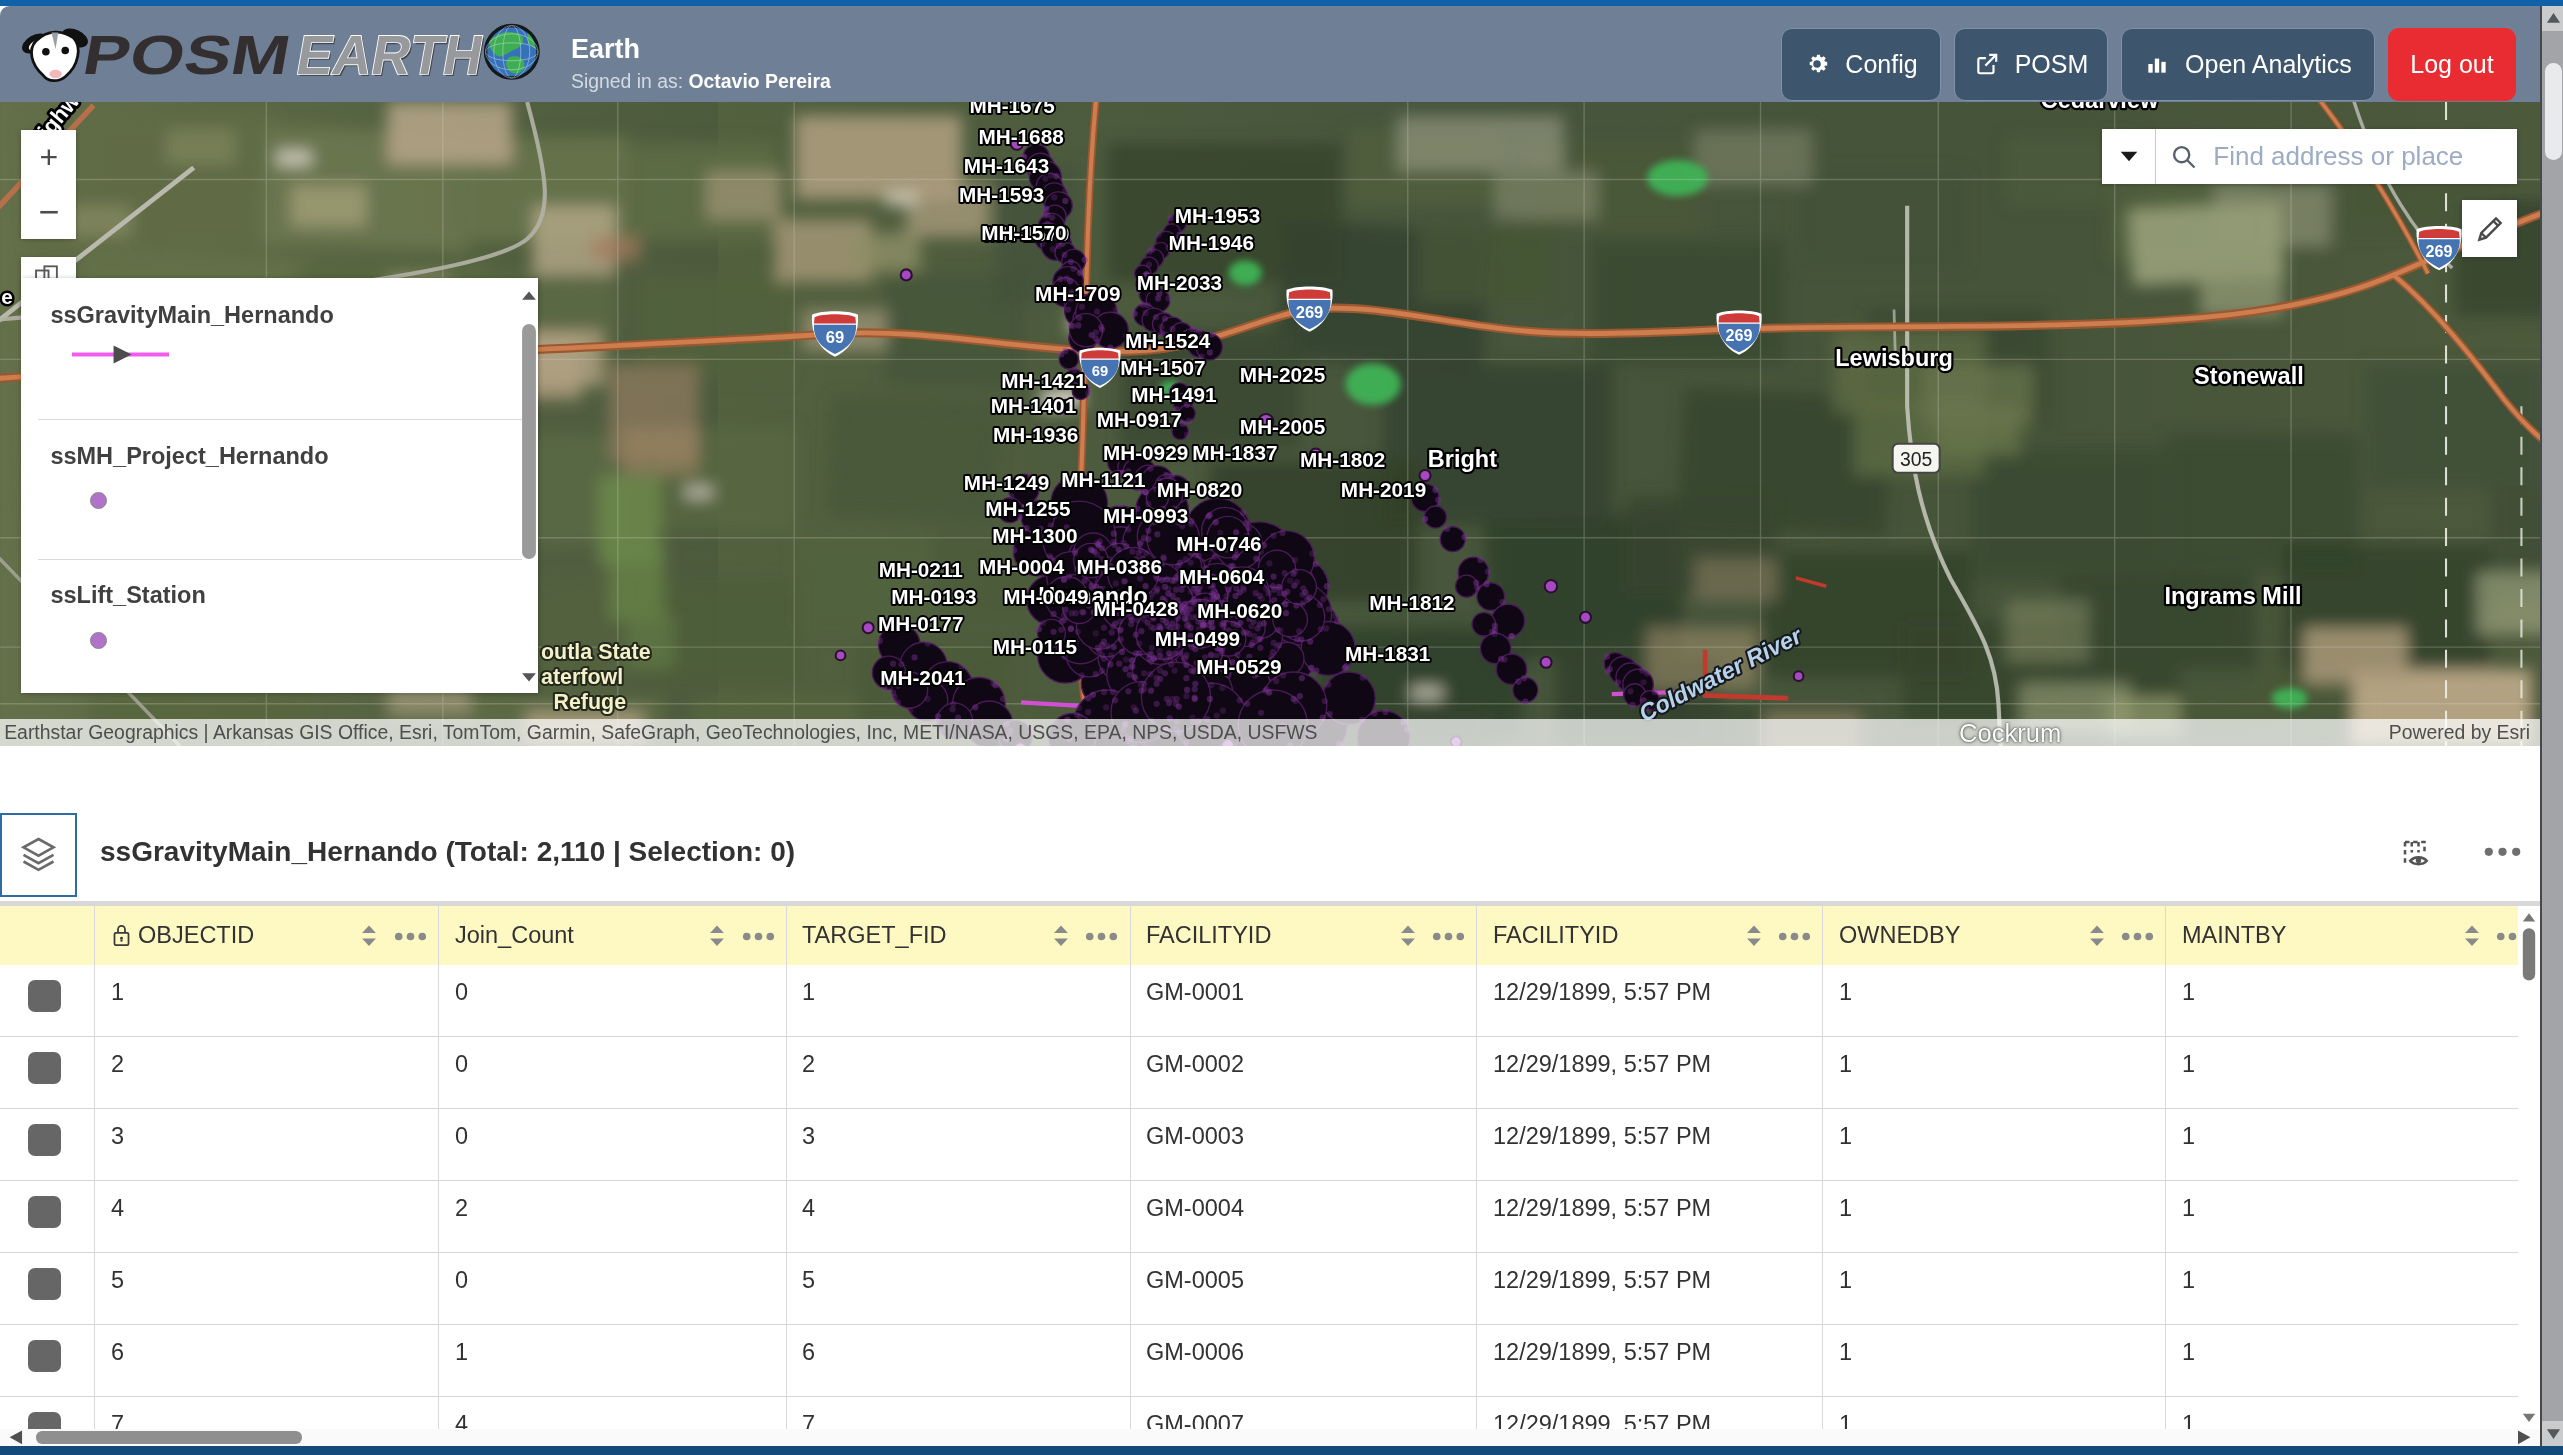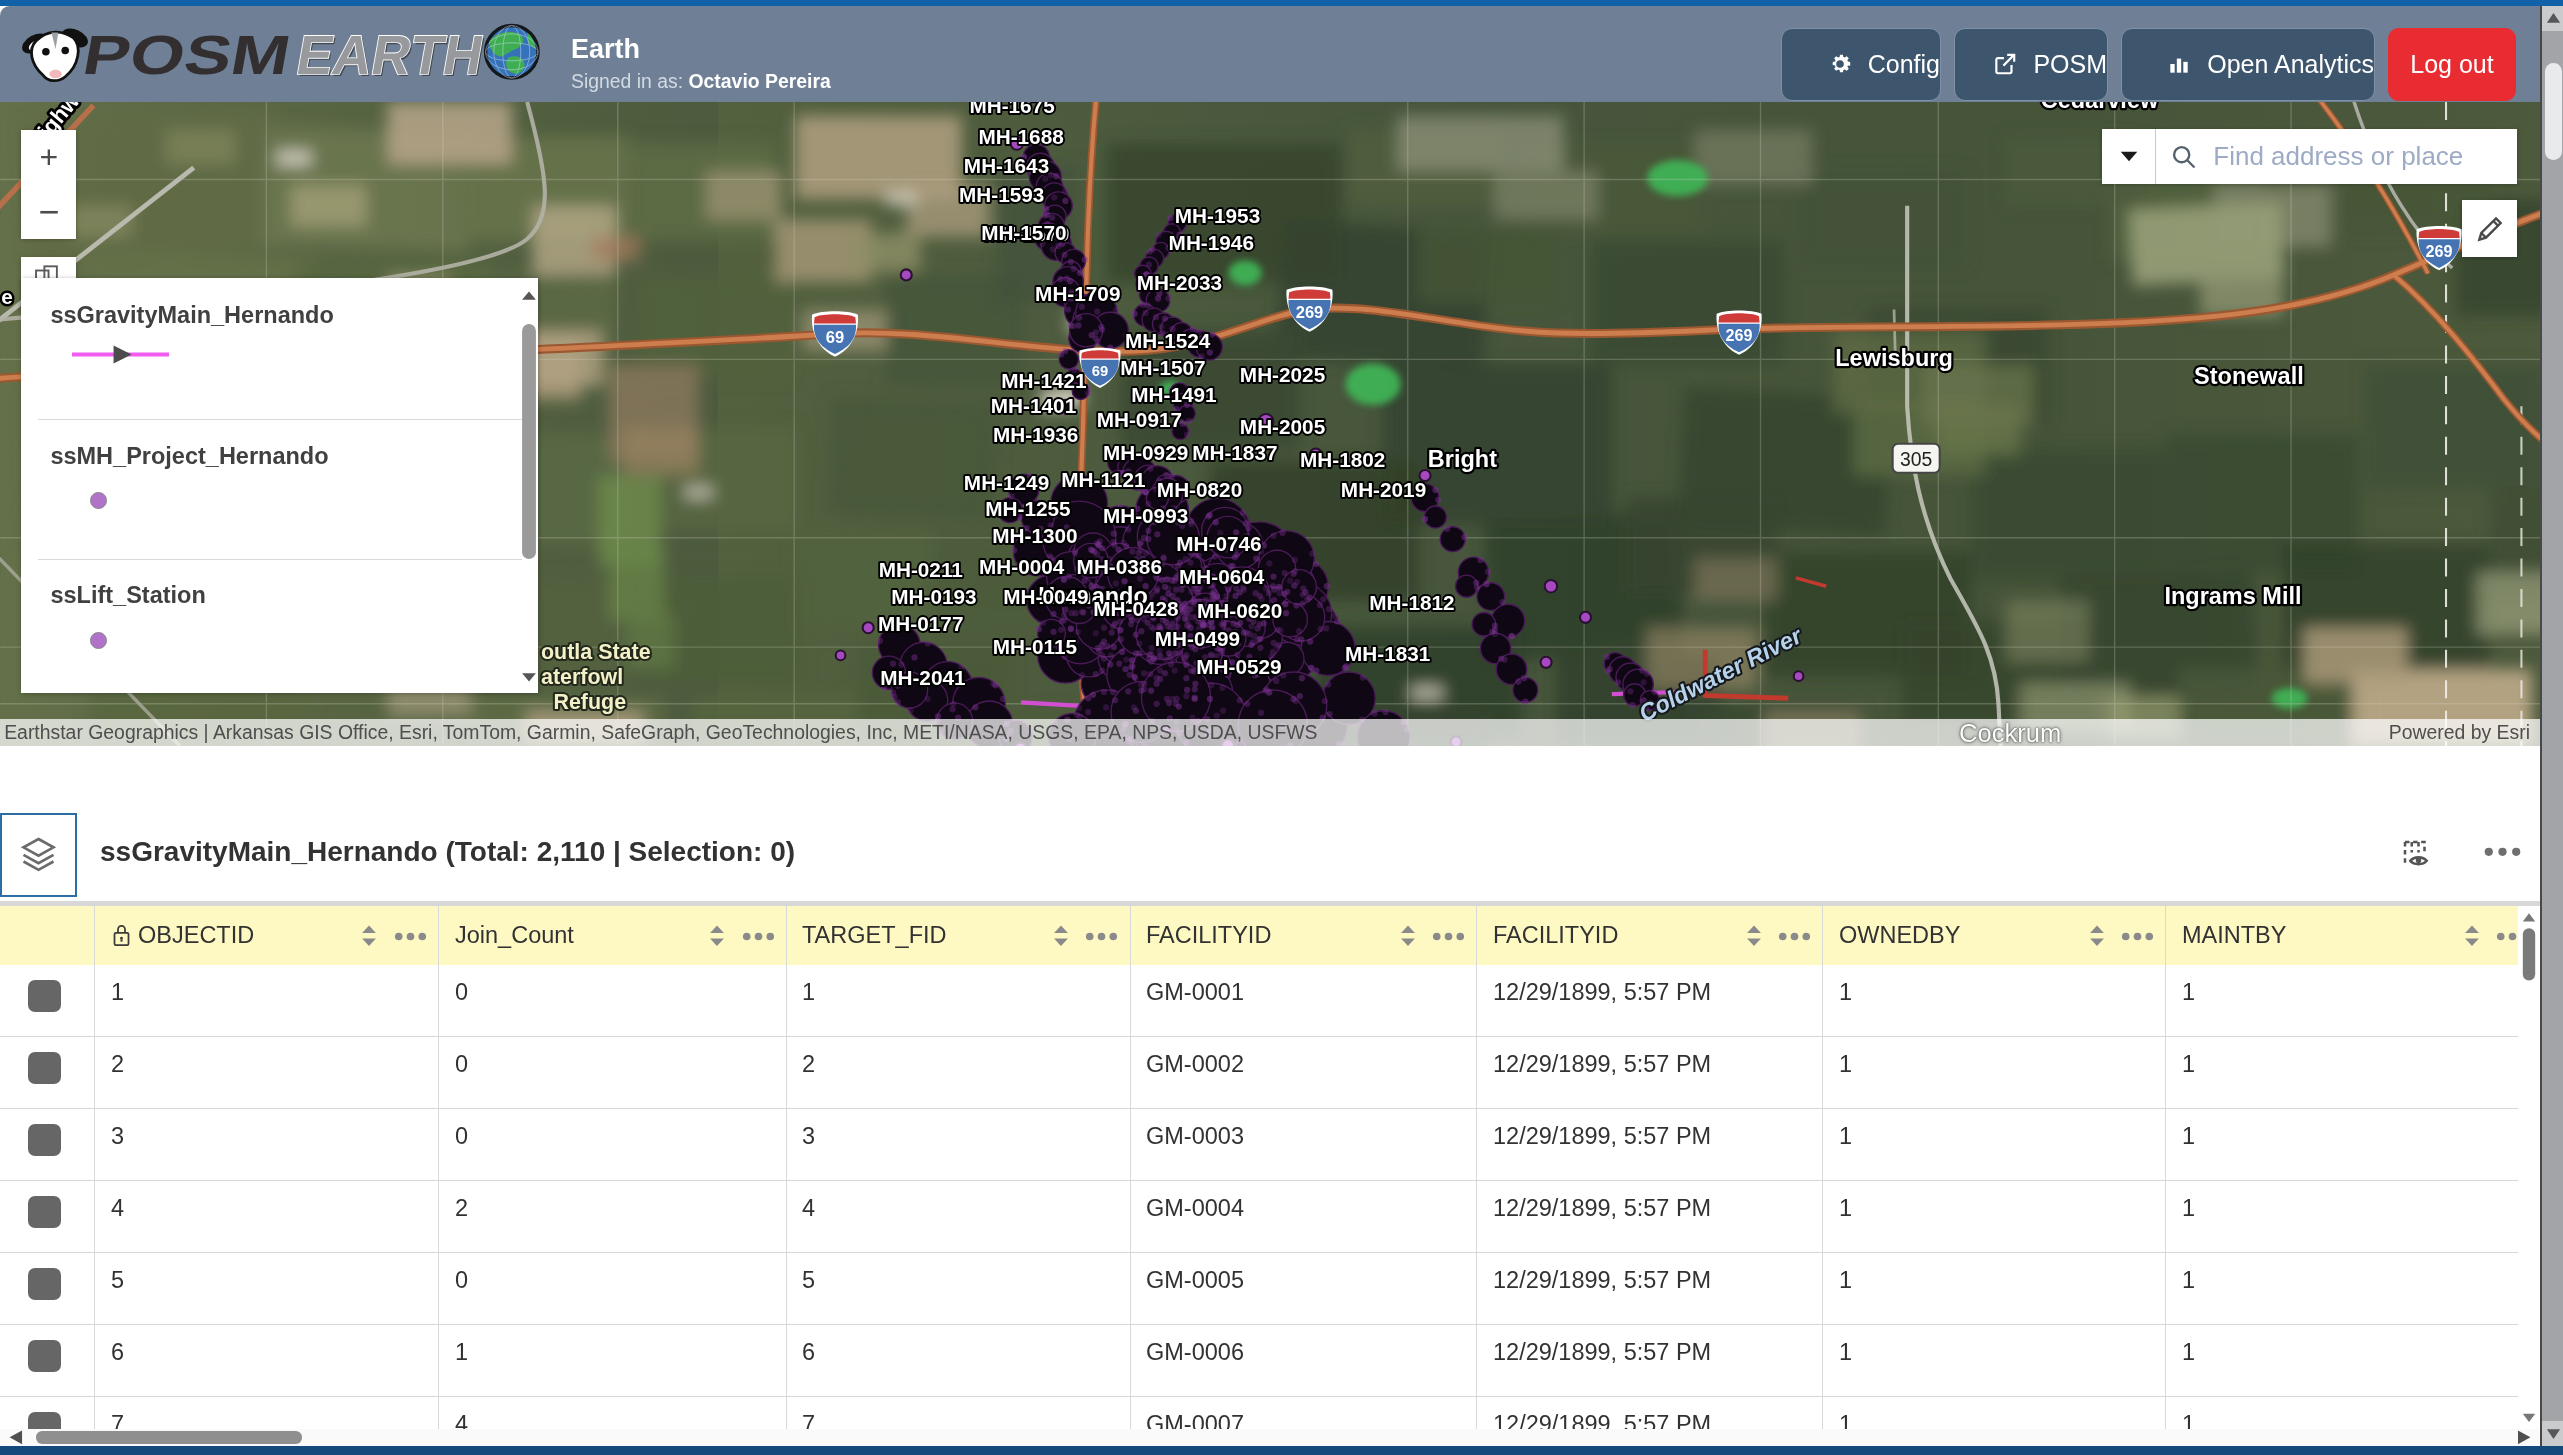--- a/index.html
+++ b/index.html
@@ -11,21 +11,21 @@
   #topstrip { left:0; top:0; width:2563px; height:6.2px; background:#1161a9; }
   #botstrip { left:0; top:1446px; width:2563px; height:9.7px; background:#14497c; }
   
   #header { left:0; top:6.2px; width:2563px; height:96px; background:#6f8096;
     border-radius:9.7px 9.7px 0 0; }
   #apptitle { left:571px; top:28px; color:#fff; font-size:27px; font-weight:700; }
   #signedin { left:571px; top:64px; color:#d3dae3; font-size:19.4px; }
   #signedin b { color:#fff; }
   .hbtn { position:absolute; top:21.4px; height:73px; background:#3d566e;
     border:1.4px solid #7e92a7; border-radius:11px; color:#fff; font-size:25px;
-    display:flex; align-items:center; justify-content:flex-end; gap:15px; }
+    display:flex; align-items:center; justify-content:center; gap:15px; }
   #btn-config { left:1781px; width:160px; }
   #btn-posm { left:1954px; width:154px; }
   #btn-analytics { left:2121px; width:254px; }
   #btn-logout { left:2388px; width:128px; top:21.4px; height:73px; position:absolute;
     background:#e82c32; border-radius:11px; color:#fff; font-size:25px;
     display:flex; align-items:center; justify-content:center; }
   
   #map { left:0; top:102px; width:2563px; height:644px; overflow:hidden; background:#47553a; }
   
   .widget { position:absolute; background:#fff; box-shadow:0 1.4px 4.2px rgba(0,0,0,.3); }

